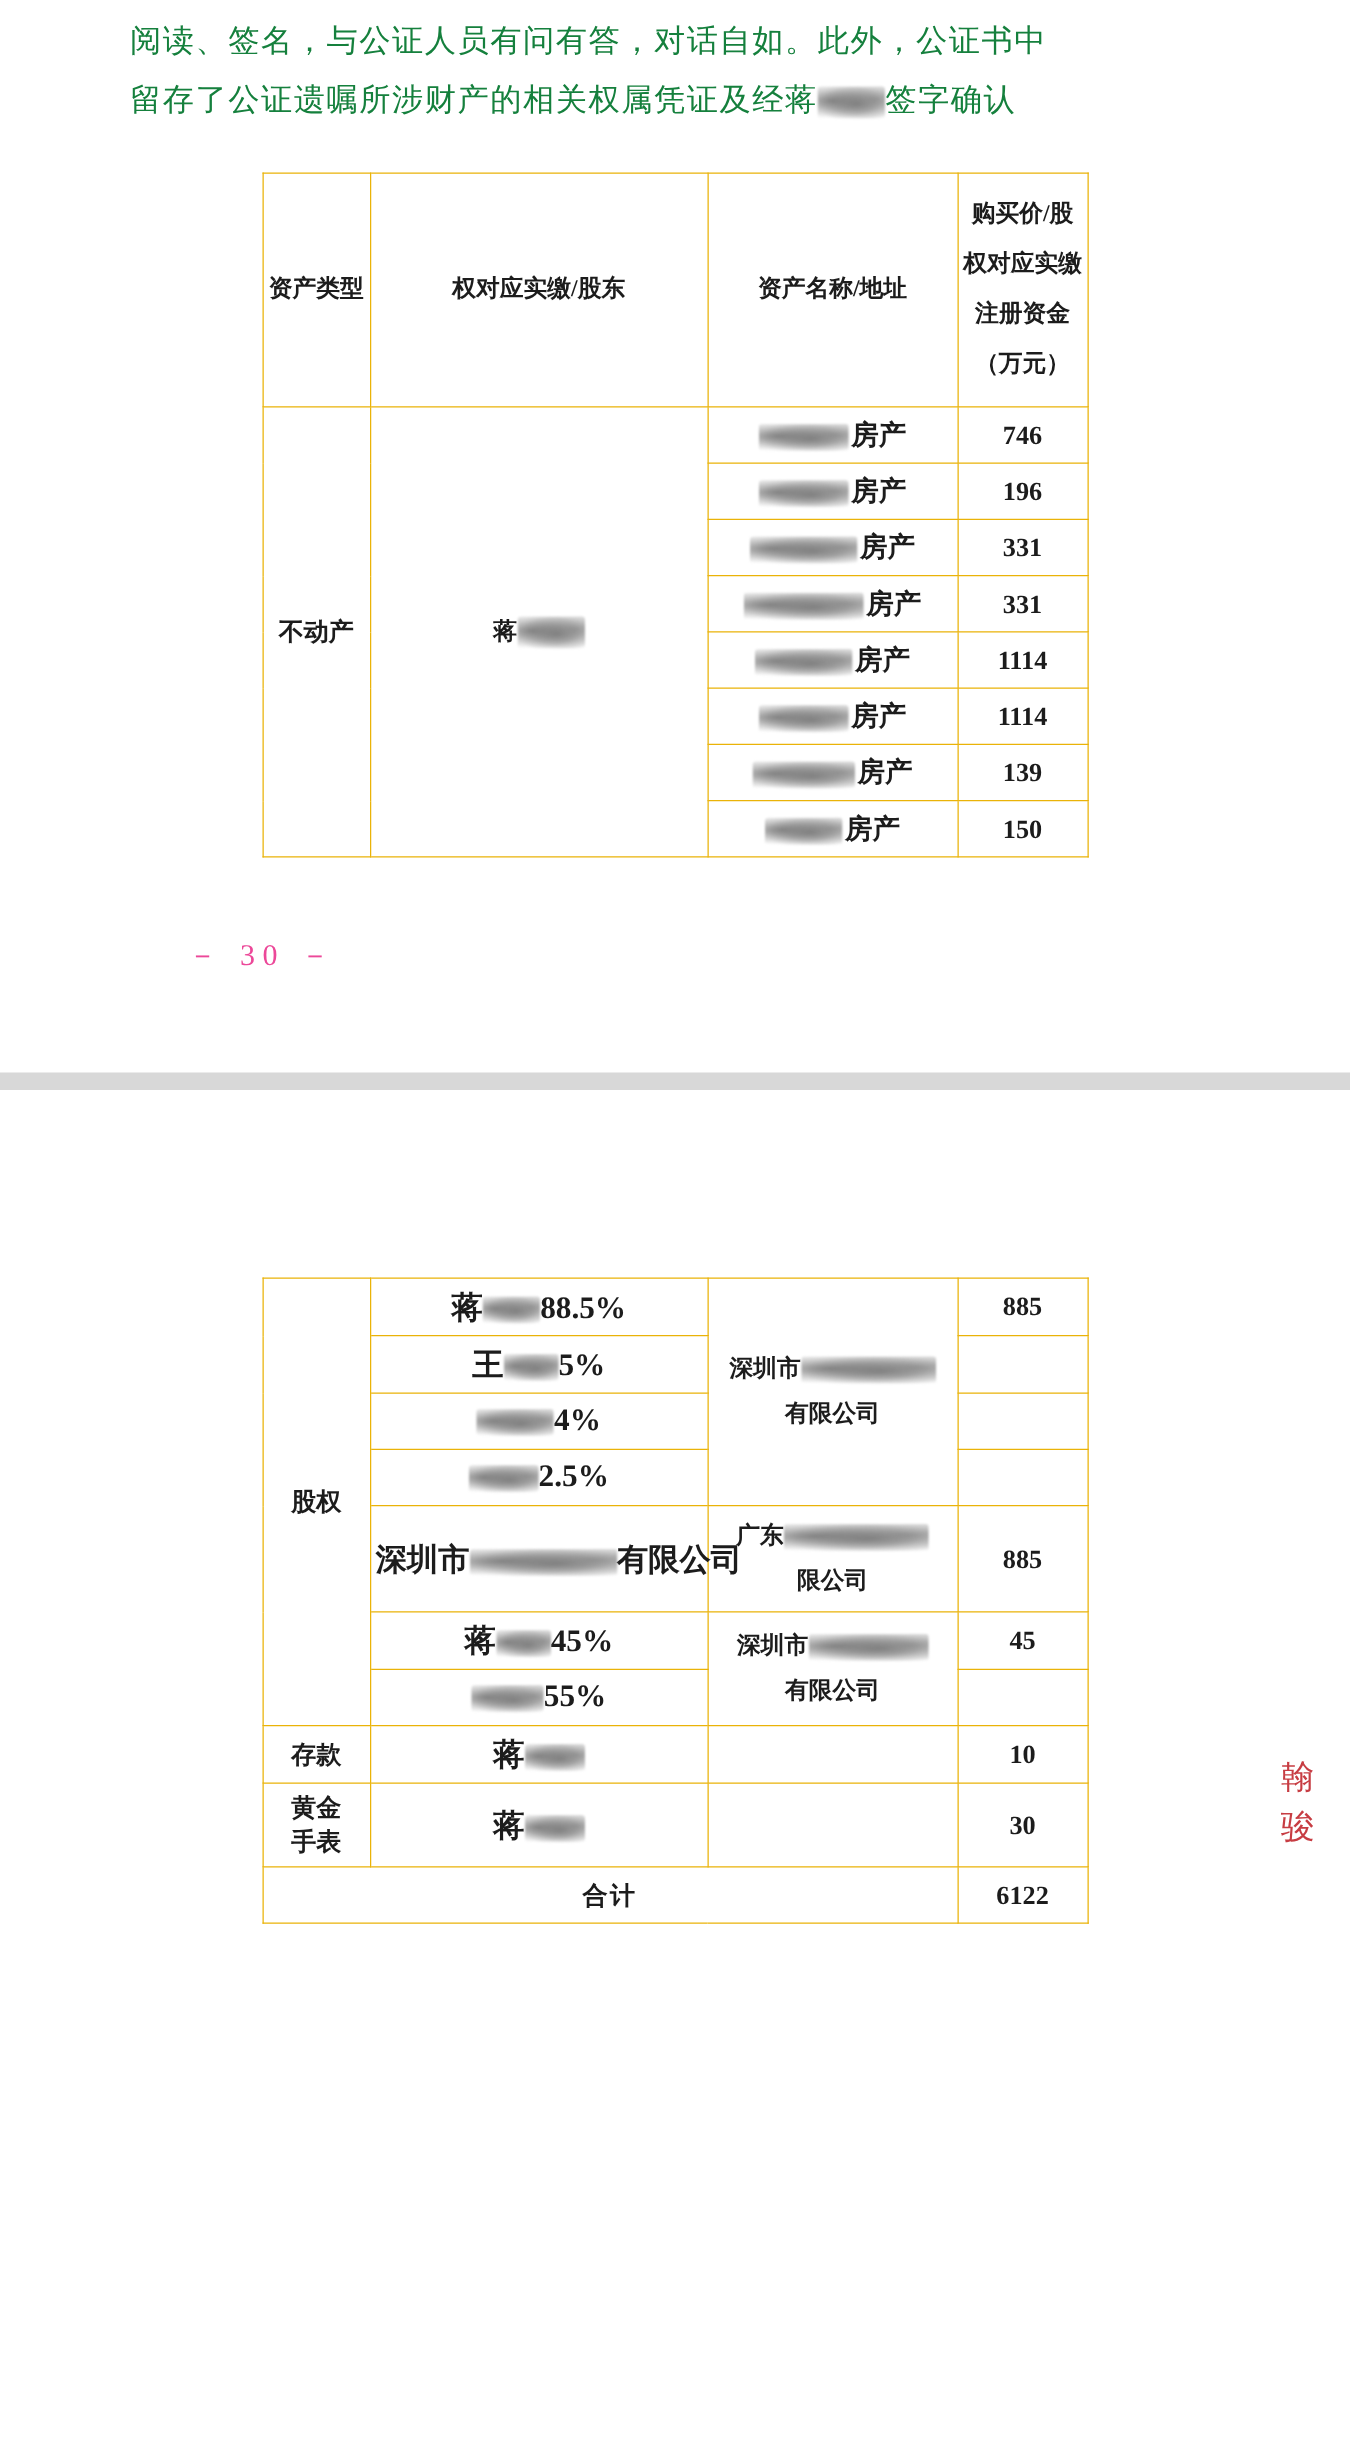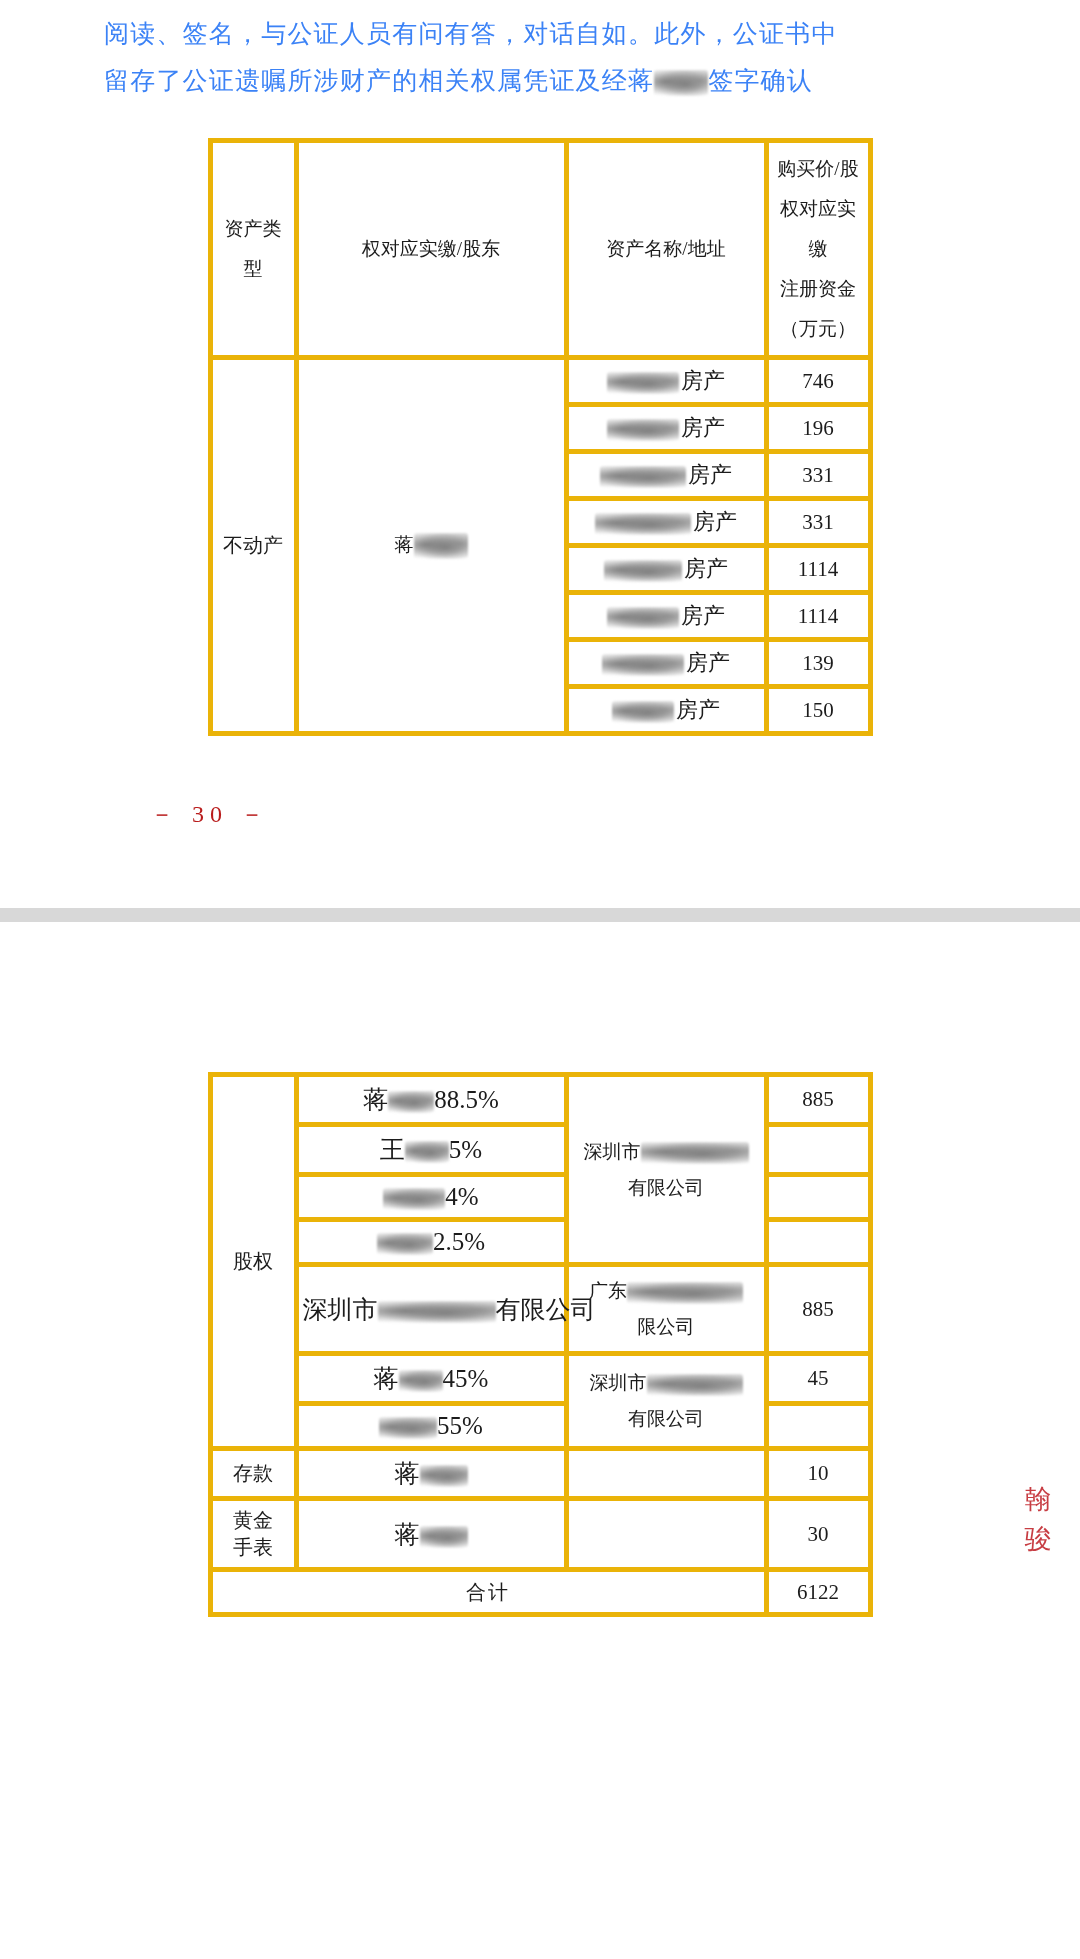--- a/index.html
+++ b/index.html
@@ -20,21 +20,21 @@
   }
 
   
   .para {
     margin: 0;
     padding: 10px 60px 0 104px;
     font-size: 25px;
     line-height: 47px;
     letter-spacing: 0.5px;
     text-align: justify;
-    color: #3b82f6;
+    color: #15803d;
   }
   .para .line {
     display: block;
     white-space: nowrap;
   }
   .para .line.l1 { letter-spacing: 1.2px; }
   .para .line.l2 { letter-spacing: 1.2px; }
   .para .line.l3 { letter-spacing: 1.2px; }
 
   
@@ -53,24 +53,24 @@
   
   .tbl {
     border-collapse: collapse;
     margin: 34px auto 0 auto;
     width: 660px;
     table-layout: fixed;
     font-size: 19px;
     color: #1c1c1c;
   }
   .tbl td, .tbl th {
-    border: 5px solid #eab308;
+    border: 1px solid #eab308;
     text-align: center;
     vertical-align: middle;
-    font-weight: normal;
+    font-weight: bold;
     padding: 6px 4px;
   }
   .tbl .hdr-cell {
     height: 174px;
     font-size: 19px;
     line-height: 40px;
   }
   .col-type  { width: 86px; }
   .col-owner { width: 270px; }
   .col-asset { width: 200px; }
@@ -87,21 +87,21 @@
   .amt { font-size: 21px; font-family: "Liberation Serif", serif; }
 
   .vcenter-type { font-size: 20px; }
 
   
   .pageno {
     margin: 62px 0 0 0;
     padding-left: 150px;
     font-size: 24px;
     letter-spacing: 6px;
-    color: #b91c1c;
+    color: #ec4899;
   }
 
   
   .sep {
     height: 14px;
     background: #d8d8d8;
     margin-top: 78px;
     width: 1080px;
   }
   .gap-after-sep { height: 150px; }

